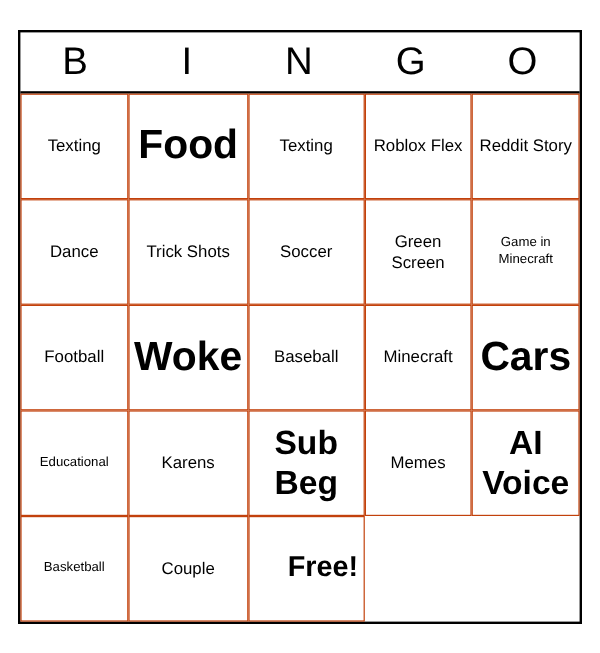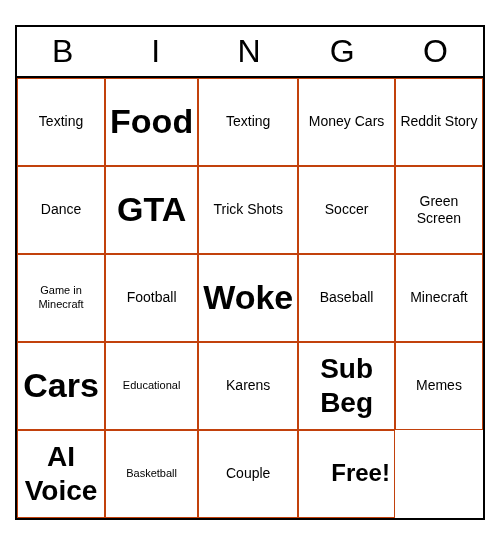--- a/index.html
+++ b/index.html
@@ -84,24 +84,23 @@
   <div class="bingo-header-cell">B</div>
       <div class="bingo-header-cell">I</div>
       <div class="bingo-header-cell">N</div>
       <div class="bingo-header-cell">G</div>
       <div class="bingo-header-cell">O</div>
     </div>
   <div class="bingo-grid">
   <div class="bingo-cell">Texting</div>
       <div class="bingo-cell large">Food</div>
       <div class="bingo-cell">Texting</div>
-      <div class="bingo-cell">Money Cars</div>
+      <div class="bingo-cell">Roblox Flex</div>
       <div class="bingo-cell">Reddit Story</div>
       <div class="bingo-cell">Dance</div>
-      <div class="bingo-cell large">GTA</div>
       <div class="bingo-cell">Trick Shots</div>
       <div class="bingo-cell">Soccer</div>
       <div class="bingo-cell">Green Screen</div>
       <div class="bingo-cell small">Game in Minecraft</div>
       <div class="bingo-cell">Football</div>
       <div class="bingo-cell large">Woke</div>
       <div class="bingo-cell">Baseball</div>
       <div class="bingo-cell">Minecraft</div>
       <div class="bingo-cell large">Cars</div>
       <div class="bingo-cell small">Educational</div>

